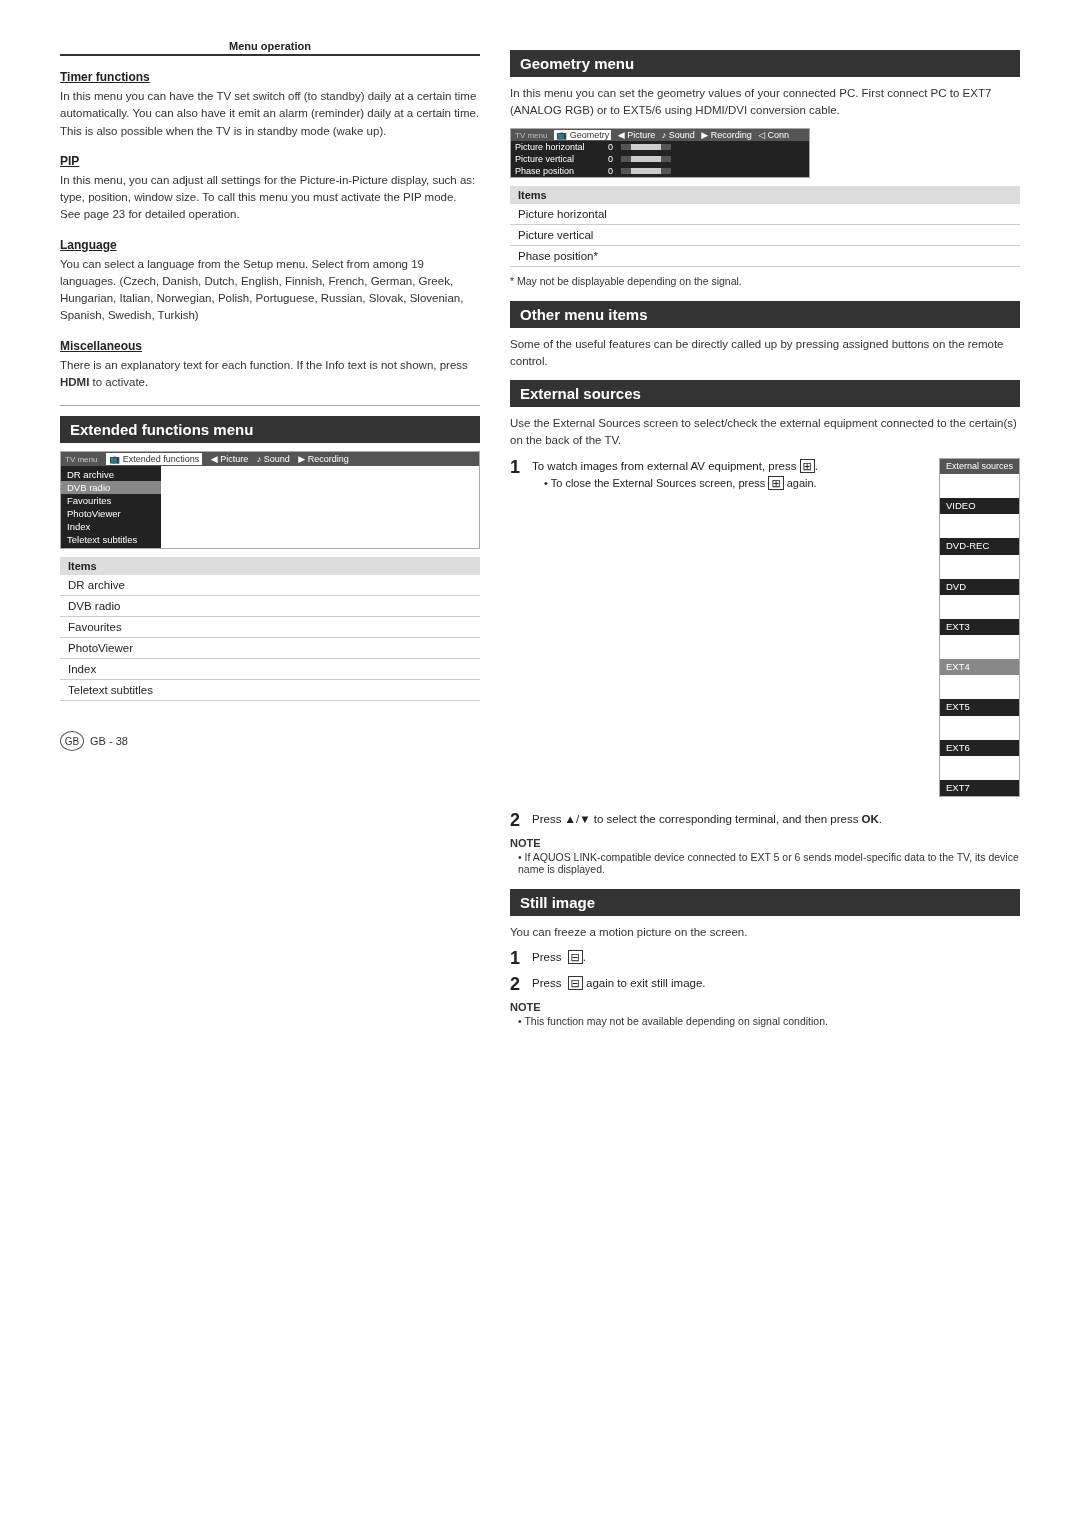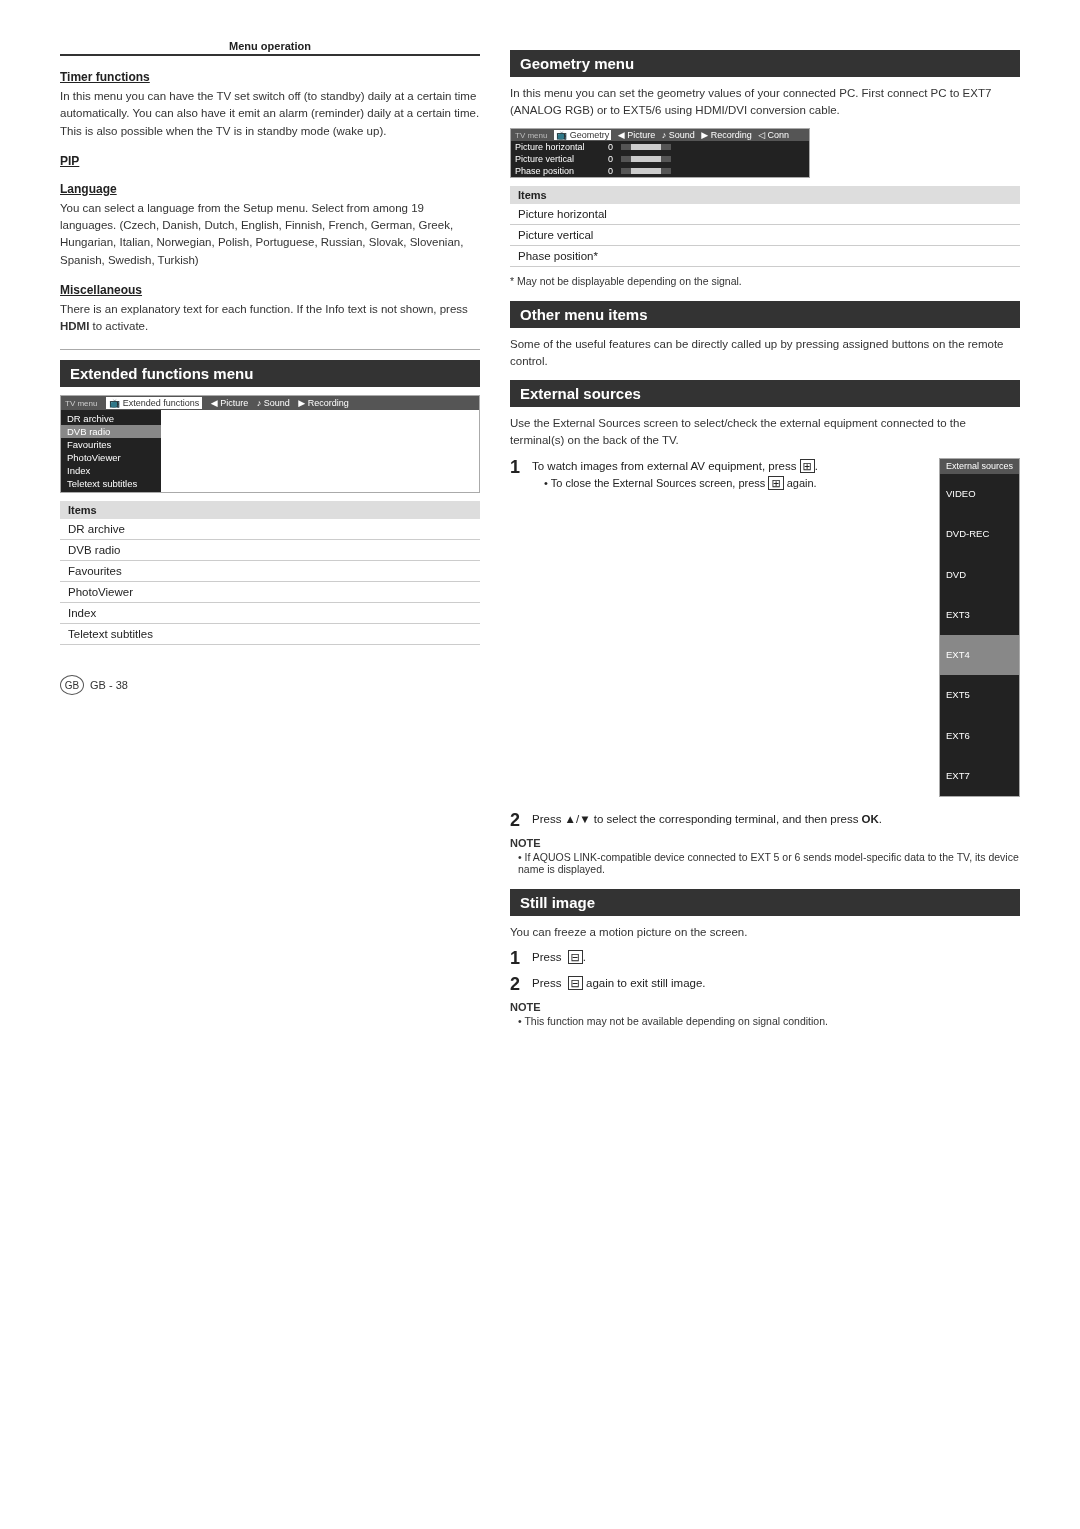--- a/index.html
+++ b/index.html
@@ -152,23 +152,24 @@
       font-size: 9.5px;
       margin-bottom: 6px;
     }
     .ext-title {
       background: #555;
       color: #fff;
       padding: 1px 6px;
       font-size: 9px;
     }
     .ext-items div {
-      padding: 13px 6px;
+      padding: 1px 6px;
       background: #222;
       color: #fff;
+      margin-top: 24px;
     }
     .ext-items div.ext-active {
       background: #888;
       color: #fff;
     }
     .geometry-tv-bar {
       background: #555;
       color: #fff;
       font-size: 9px;
       padding: 1px 4px;
@@ -248,20 +249,21 @@
       <div class="menu-operation-title">Menu operation</div>
     </div>
 
     <div class="sub-section">
       <div class="sub-section-title">Timer functions</div>
       <p class="body-text">In this menu you can have the TV set switch off (to standby) daily at a certain time automatically. You can also have it emit an alarm (reminder) daily at a certain time. This is also possible when the TV is in standby mode (wake up).</p>
     </div>
 
     <div class="sub-section">
       <div class="sub-section-title">PIP</div>
+      <p class="body-text">In this menu, you can adjust all settings for the Picture-in-Picture display, such as: type, position, window size. To call this menu you must activate the PIP mode. See page 23 for detailed operation.</p>
     </div>
 
     <div class="sub-section">
       <div class="sub-section-title">Language</div>
       <p class="body-text">You can select a language from the Setup menu. Select from among 19 languages. (Czech, Danish, Dutch, English, Finnish, French, German, Greek, Hungarian, Italian, Norwegian, Polish, Portuguese, Russian, Slovak, Slovenian, Spanish, Swedish, Turkish)</p>
     </div>
 
     <div class="sub-section">
       <div class="sub-section-title">Miscellaneous</div>
       <p class="body-text">There is an explanatory text for each function. If the Info text is not shown, press <strong>HDMI</strong> to activate.</p>
@@ -395,21 +397,21 @@
     <div class="banner-section" style="margin-top:14px;">
       <h2>Other menu items</h2>
     </div>
 
     <p class="body-text" style="margin-bottom:8px;">Some of the useful features can be directly called up by pressing assigned buttons on the remote control.</p>
 
     <div class="banner-section">
       <h2>External sources</h2>
     </div>
 
-    <p class="body-text" style="margin-bottom:8px;">Use the External Sources screen to select/check the external equipment connected to the terminal(s) on the back of the TV.</p>
+    <p class="body-text" style="margin-bottom:8px;">Use the External Sources screen to select/check the external equipment connected to the certain(s) on the back of the TV.</p>
 
     <div class="numbered-list">
       <div class="numbered-item">
         <span class="num">1</span>
         <div class="content">
           
           <div class="external-sources-box">
             <div class="ext-title">External sources</div>
             <div class="ext-items" id="ext-items-list">
             <div>VIDEO</div>

